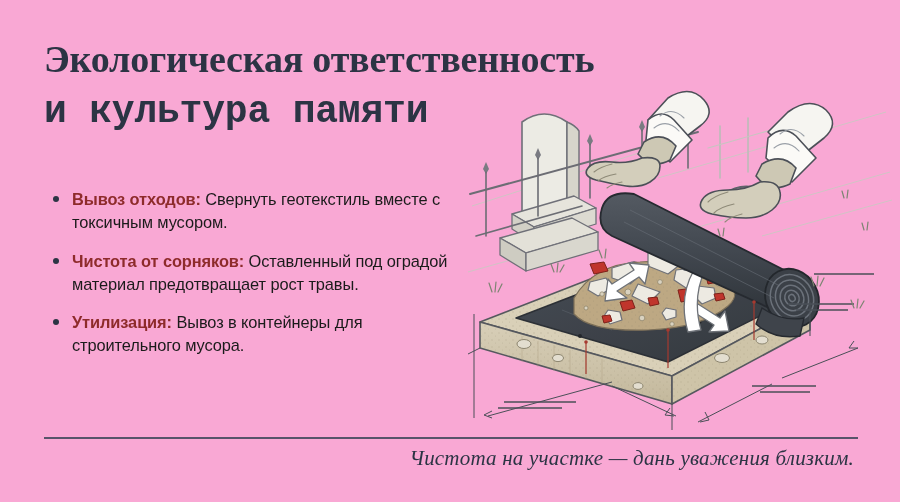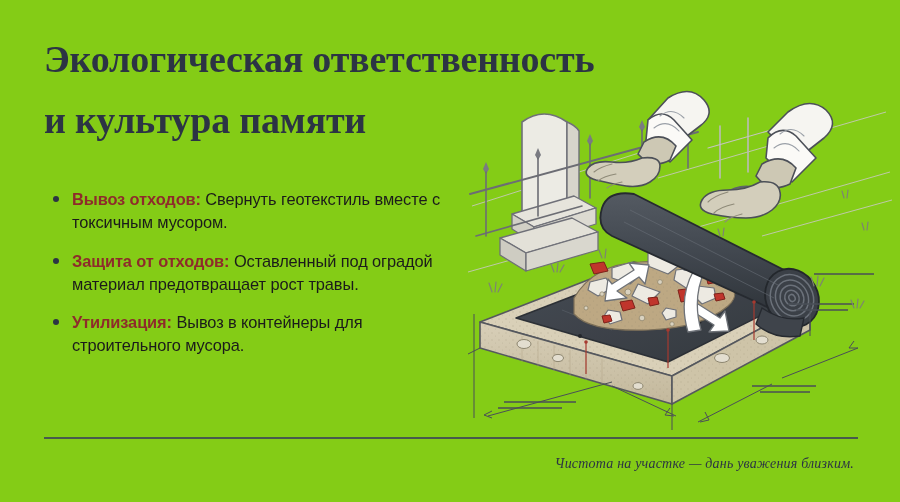--- a/index.html
+++ b/index.html
@@ -12,40 +12,40 @@
     height: 502px;
     overflow: hidden;
     background: #f7f7f2;
     font-family: "Liberation Sans", sans-serif;
     -webkit-font-smoothing: antialiased;
   }
   .slide {
     position: relative;
     width: 900px;
     height: 502px;
-    background: #84cc16;
+    background: #f9a8d4;
     box-sizing: border-box;
   }
 
   
   .title {
     position: absolute;
     left: 44px;
     top: 38px;
     width: 480px;
     font-family: "Liberation Serif", "DejaVu Serif", serif;
     font-weight: 700;
     font-size: 38px;
     line-height: 1.12;
     letter-spacing: -0.2px;
     color: #2c3444;
     margin: 0;
   }
   .title-line { display: block; white-space: nowrap; }
-  .title-line.l2 { margin-top: 18px; }
+  .title-line.l2 { margin-top: 10px; font-family: Liberation Mono, monospace; }
 
   
   .bullets {
     position: absolute;
     left: 50px;
     top: 188px;
     width: 418px;
     margin: 0;
     padding: 0;
     list-style: none;
@@ -83,24 +83,24 @@
     width: 814px;
     height: 2px;
     background: #3c4557;
     opacity: 0.85;
   }
 
   
   .footer-caption {
     position: absolute;
     right: 46px;
-    top: 456px;
+    top: 446px;
     font-family: "Liberation Serif", "DejaVu Serif", serif;
     font-style: italic;
-    font-size: 14px;
+    font-size: 21px;
     color: #2c3444;
     letter-spacing: 0.2px;
     white-space: nowrap;
     text-align: center;
   }
 
   
   .illustration {
     position: absolute;
     left: 462px;
@@ -120,21 +120,21 @@
     <span class="title-line l2">и культура памяти</span>
   </h1>
 
   <ul class="bullets">
     <li class="bullet">
       <span class="bullet-dot"></span>
       <span class="bullet-label">Вывоз отходов:</span><span class="bullet-text"> Свернуть геотекстиль вместе с токсичным мусором.</span>
     </li>
     <li class="bullet">
       <span class="bullet-dot"></span>
-      <span class="bullet-label">Защита от отходов:</span><span class="bullet-text"> Оставленный под оградой материал предотвращает рост травы.</span>
+      <span class="bullet-label">Чистота от сорняков:</span><span class="bullet-text"> Оставленный под оградой материал предотвращает рост травы.</span>
     </li>
     <li class="bullet">
       <span class="bullet-dot"></span>
       <span class="bullet-label">Утилизация:</span><span class="bullet-text"> Вывоз в контейнеры для строительного мусора.</span>
     </li>
   </ul>
 
   <div class="divider"></div>
 
   <div class="footer-caption">Чистота на участке — дань уважения близким.</div>

